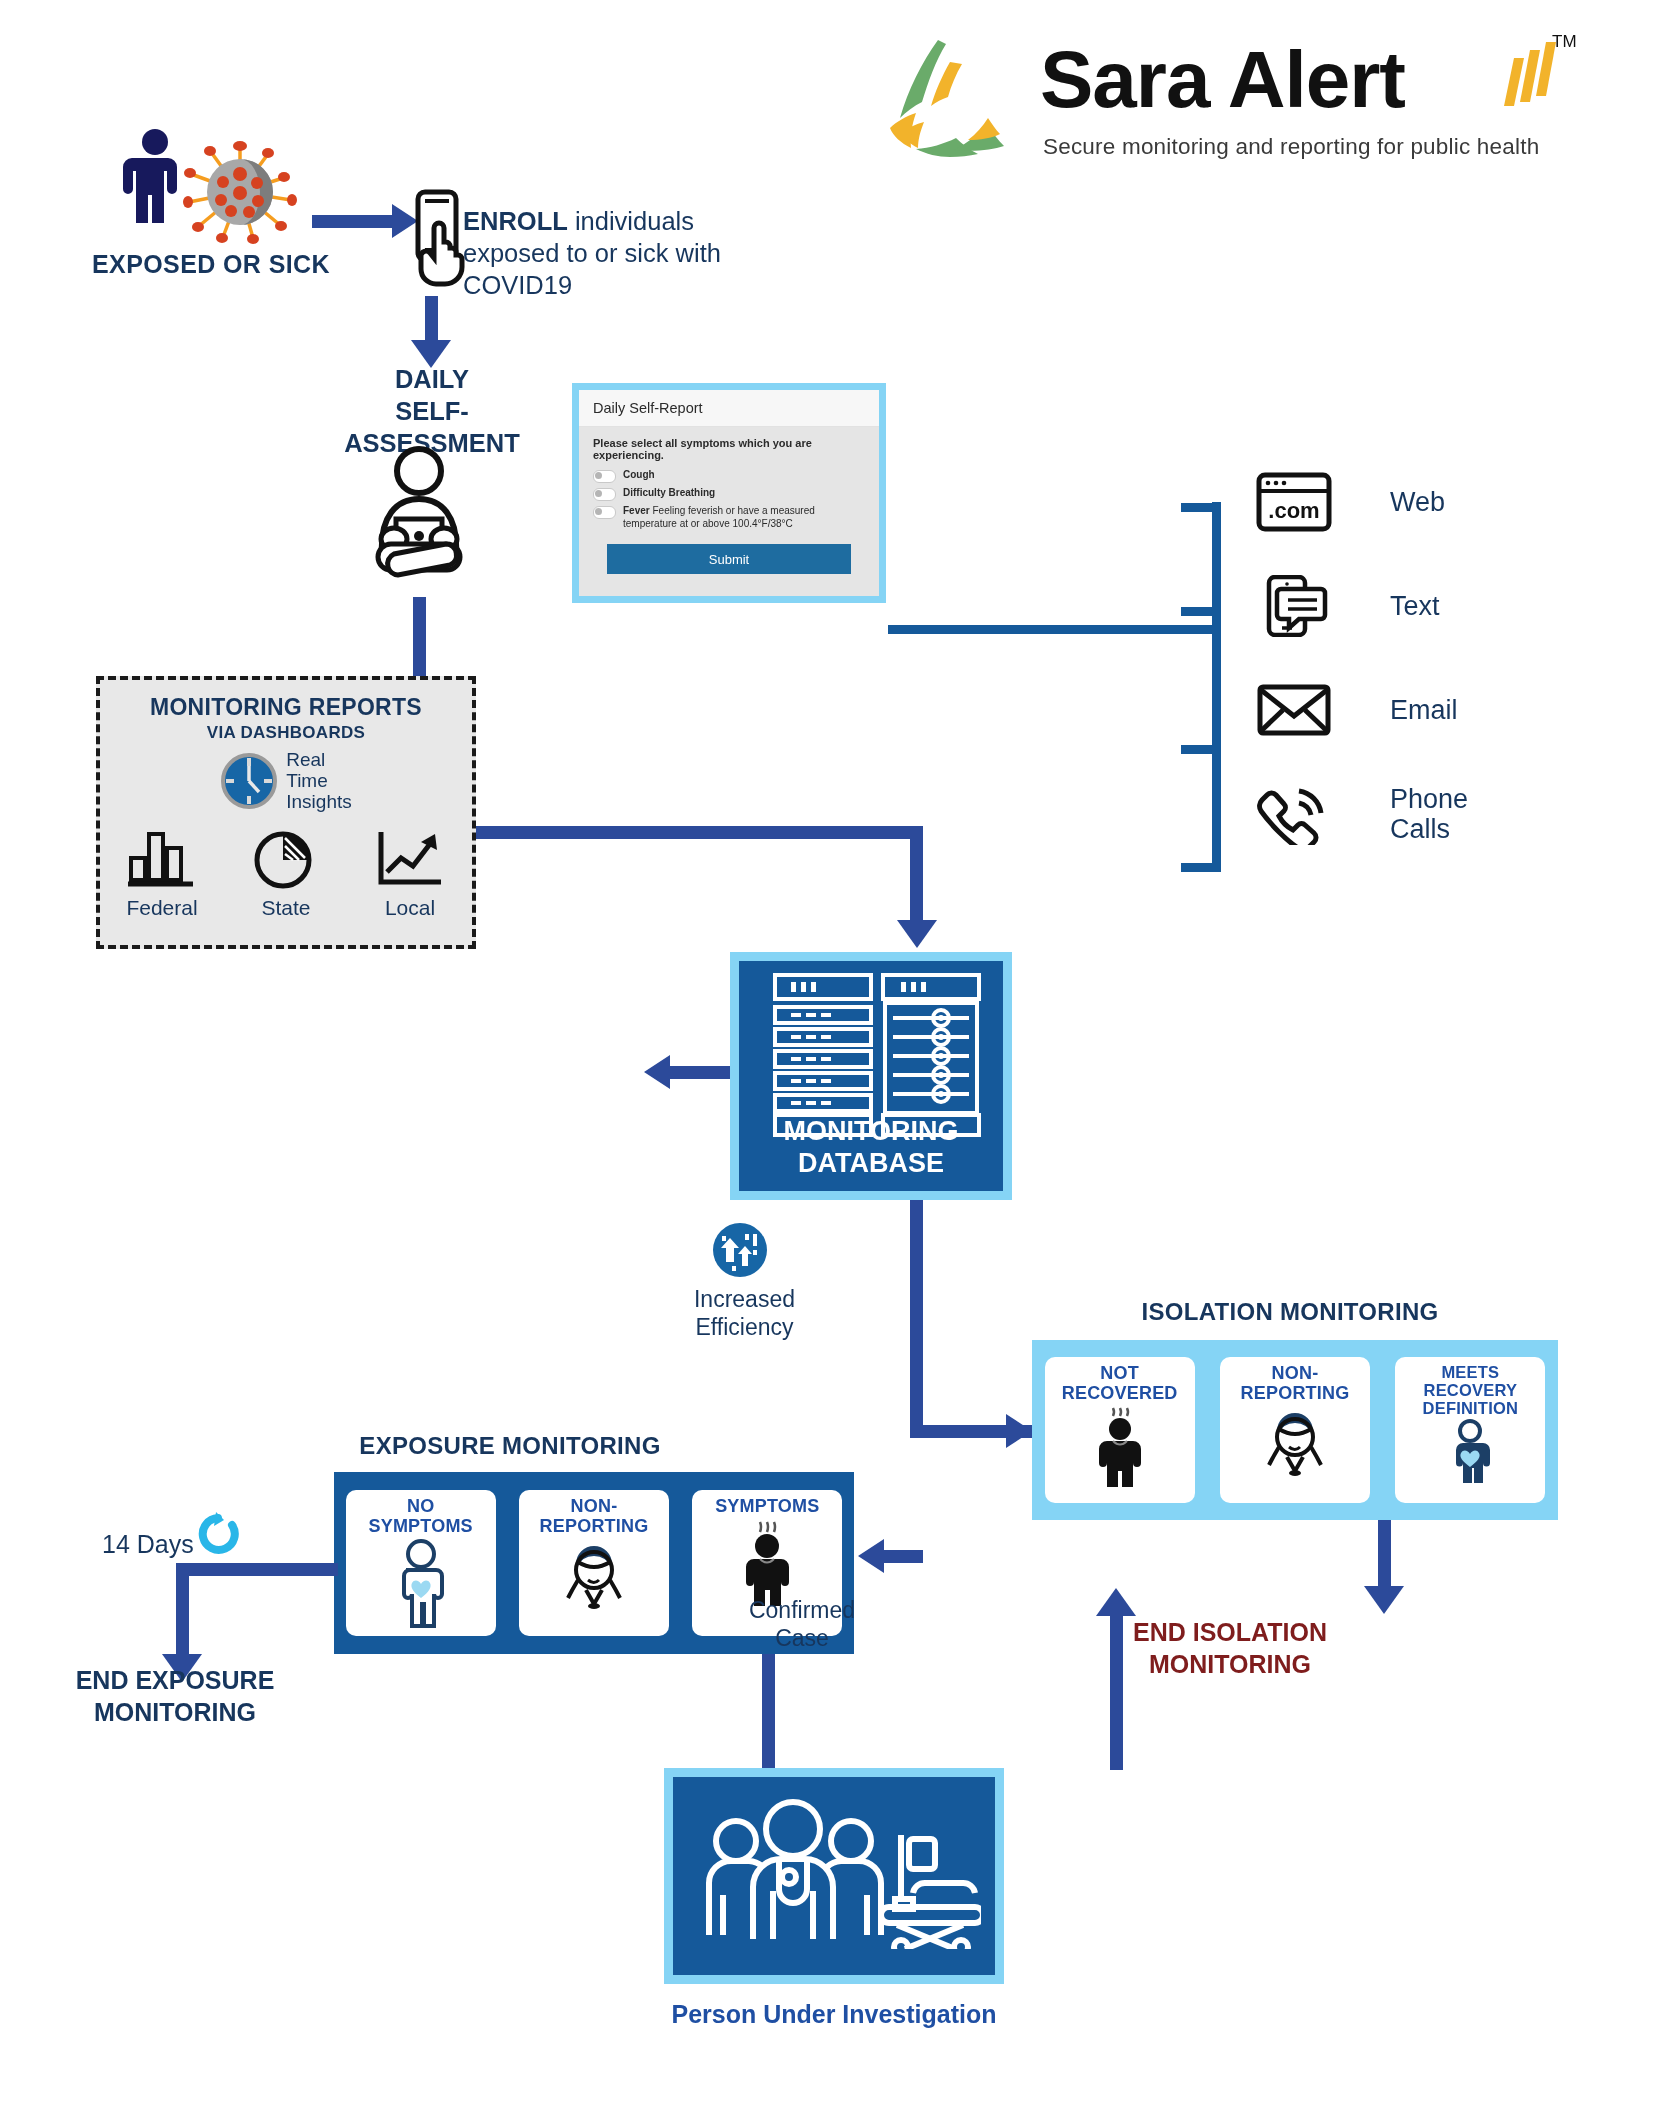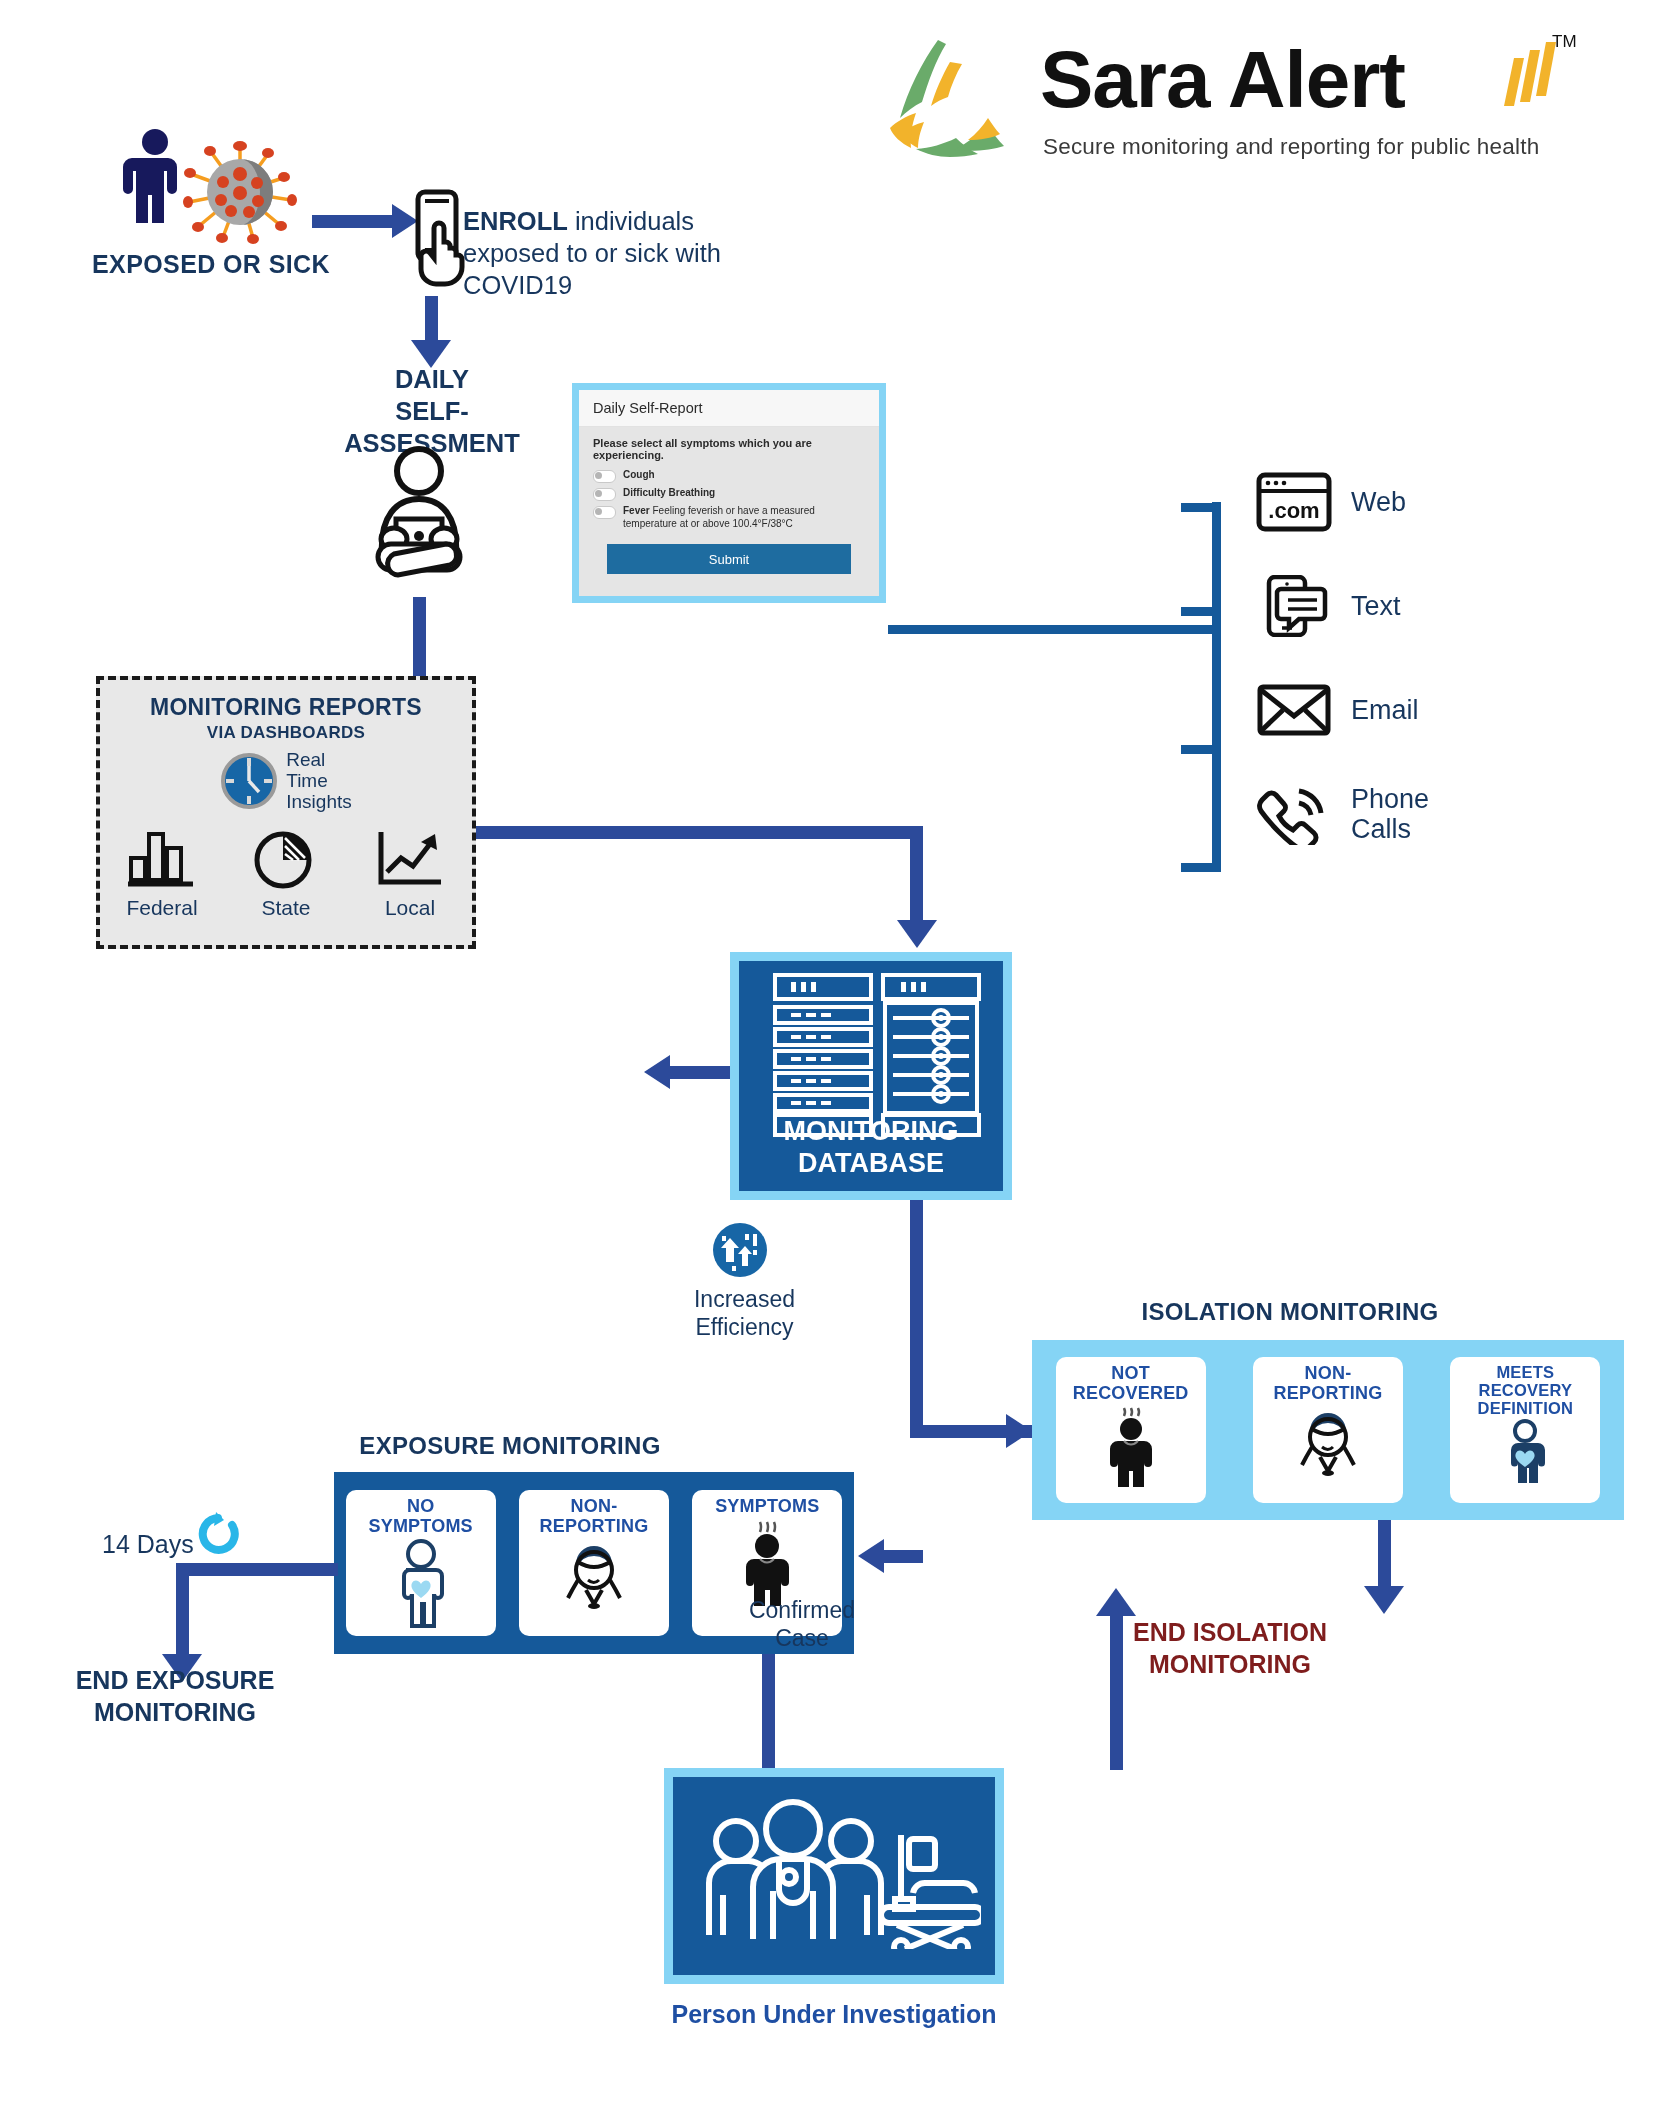--- a/index.html
+++ b/index.html
@@ -44,21 +44,21 @@
   #sr-prompt{font-size:11px;font-weight:bold;color:#2b2b2b;margin-bottom:7px;}
   .sym{display:flex;align-items:flex-start;margin-bottom:3px;}
   .toggle{width:21px;height:11px;border-radius:6px;border:1px solid #c9c9c9;background:#fff;position:relative;flex:none;margin-top:2px;margin-right:7px;}
   .toggle::after{content:"";position:absolute;left:1px;top:1px;width:7px;height:7px;border-radius:50%;background:#b5b5b5;}
   .symtxt{font-size:10px;color:#2b2b2b;line-height:13px;}
   .symtxt b{font-weight:bold;}
   #sr-submit{margin:14px 14px 0 14px;height:30px;background:#1e6ca0;color:#fff;font-size:13px;display:flex;align-items:center;justify-content:center;}
 
   
   #channel-list{left:1255px;top:450px;width:260px;}
-  .chan{display:flex;align-items:center;height:104px;}
+  .chan{display:flex;align-items:center;height:104px;gap:39px;}
   .chan-ico{width:78px;height:62px;flex:none;}
   .chan-lbl{font-size:27px;color:#17365d;margin-left:18px;line-height:30px;}
 
   
   #reports-box{left:96px;top:676px;width:380px;height:273px;background:#e8e8e8;border:4px dashed #1a1a1a;box-sizing:border-box;}
   #rep-t1{margin-top:14px;text-align:center;font-size:23px;font-weight:bold;color:#17365d;letter-spacing:.3px;}
   #rep-t2{text-align:center;font-size:17px;font-weight:bold;color:#17365d;letter-spacing:.3px;margin-top:2px;}
   #rt-row{display:flex;justify-content:center;align-items:center;margin-top:6px;}
   #rt-text{font-size:19px;color:#17365d;line-height:21px;margin-left:8px;}
   #dash-icons{display:flex;justify-content:space-around;margin-top:14px;}
@@ -66,21 +66,21 @@
   .dash-cap{font-size:21px;color:#17365d;margin-top:2px;}
 
   
   #db-box{left:730px;top:952px;width:282px;height:248px;background:#15599a;border:9px solid #85d4f5;box-sizing:border-box;}
   #db-label{position:absolute;left:0;right:0;bottom:12px;text-align:center;color:#fff;font-size:27px;font-weight:bold;line-height:32px;}
   #eff-badge{left:712px;top:1222px;width:56px;height:56px;}
   #eff-text{left:672px;top:1285px;width:145px;text-align:center;font-size:23px;color:#17365d;line-height:28px;}
 
   
   #iso-title{left:1110px;top:1298px;width:360px;text-align:center;font-size:24px;font-weight:bold;color:#17365d;letter-spacing:.3px;}
-  #iso-box{left:1032px;top:1340px;width:592px;height:180px;background:#85d4f5;display:flex;align-items:center;justify-content:space-around;}
+  #iso-box{left:1032px;top:1340px;width:526px;height:180px;background:#85d4f5;display:flex;align-items:center;justify-content:space-around;}
   #exp-title{left:300px;top:1432px;width:420px;text-align:center;font-size:24px;font-weight:bold;color:#17365d;letter-spacing:.3px;}
   #exp-box{left:334px;top:1472px;width:520px;height:182px;background:#15599a;display:flex;align-items:center;justify-content:space-around;}
   .card{background:#fff;border-radius:10px;width:150px;height:146px;display:flex;flex-direction:column;align-items:center;padding-top:6px;box-sizing:border-box;}
   .card-lbl{font-size:18px;font-weight:bold;color:#1f4fa3;text-align:center;line-height:20px;letter-spacing:.2px;}
   .card-ico{margin-top:2px;}
 
   
   #days-lbl{left:102px;top:1530px;font-size:25px;color:#17365d;}
   #loop-ico{left:196px;top:1512px;width:46px;height:46px;}
   #end-exp{left:50px;top:1664px;width:250px;text-align:center;font-size:25px;font-weight:bold;color:#17365d;line-height:32px;}

